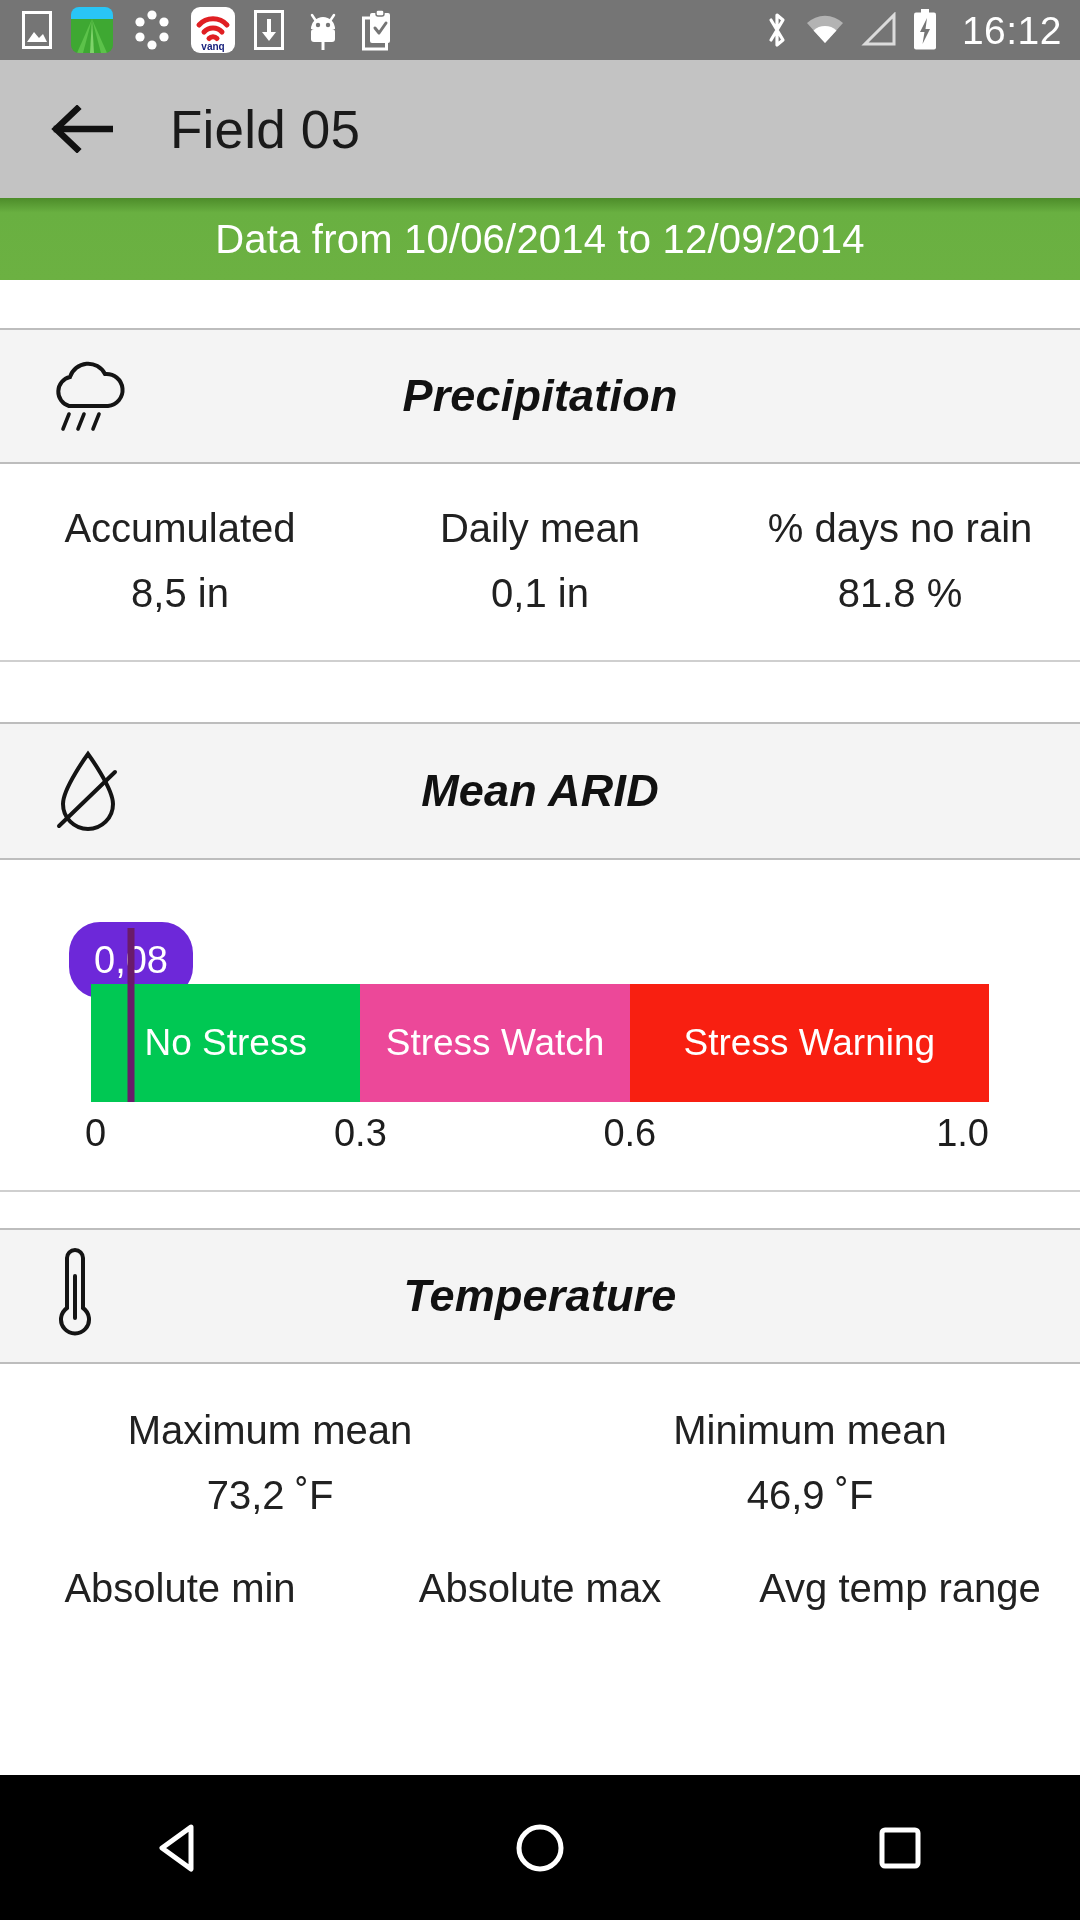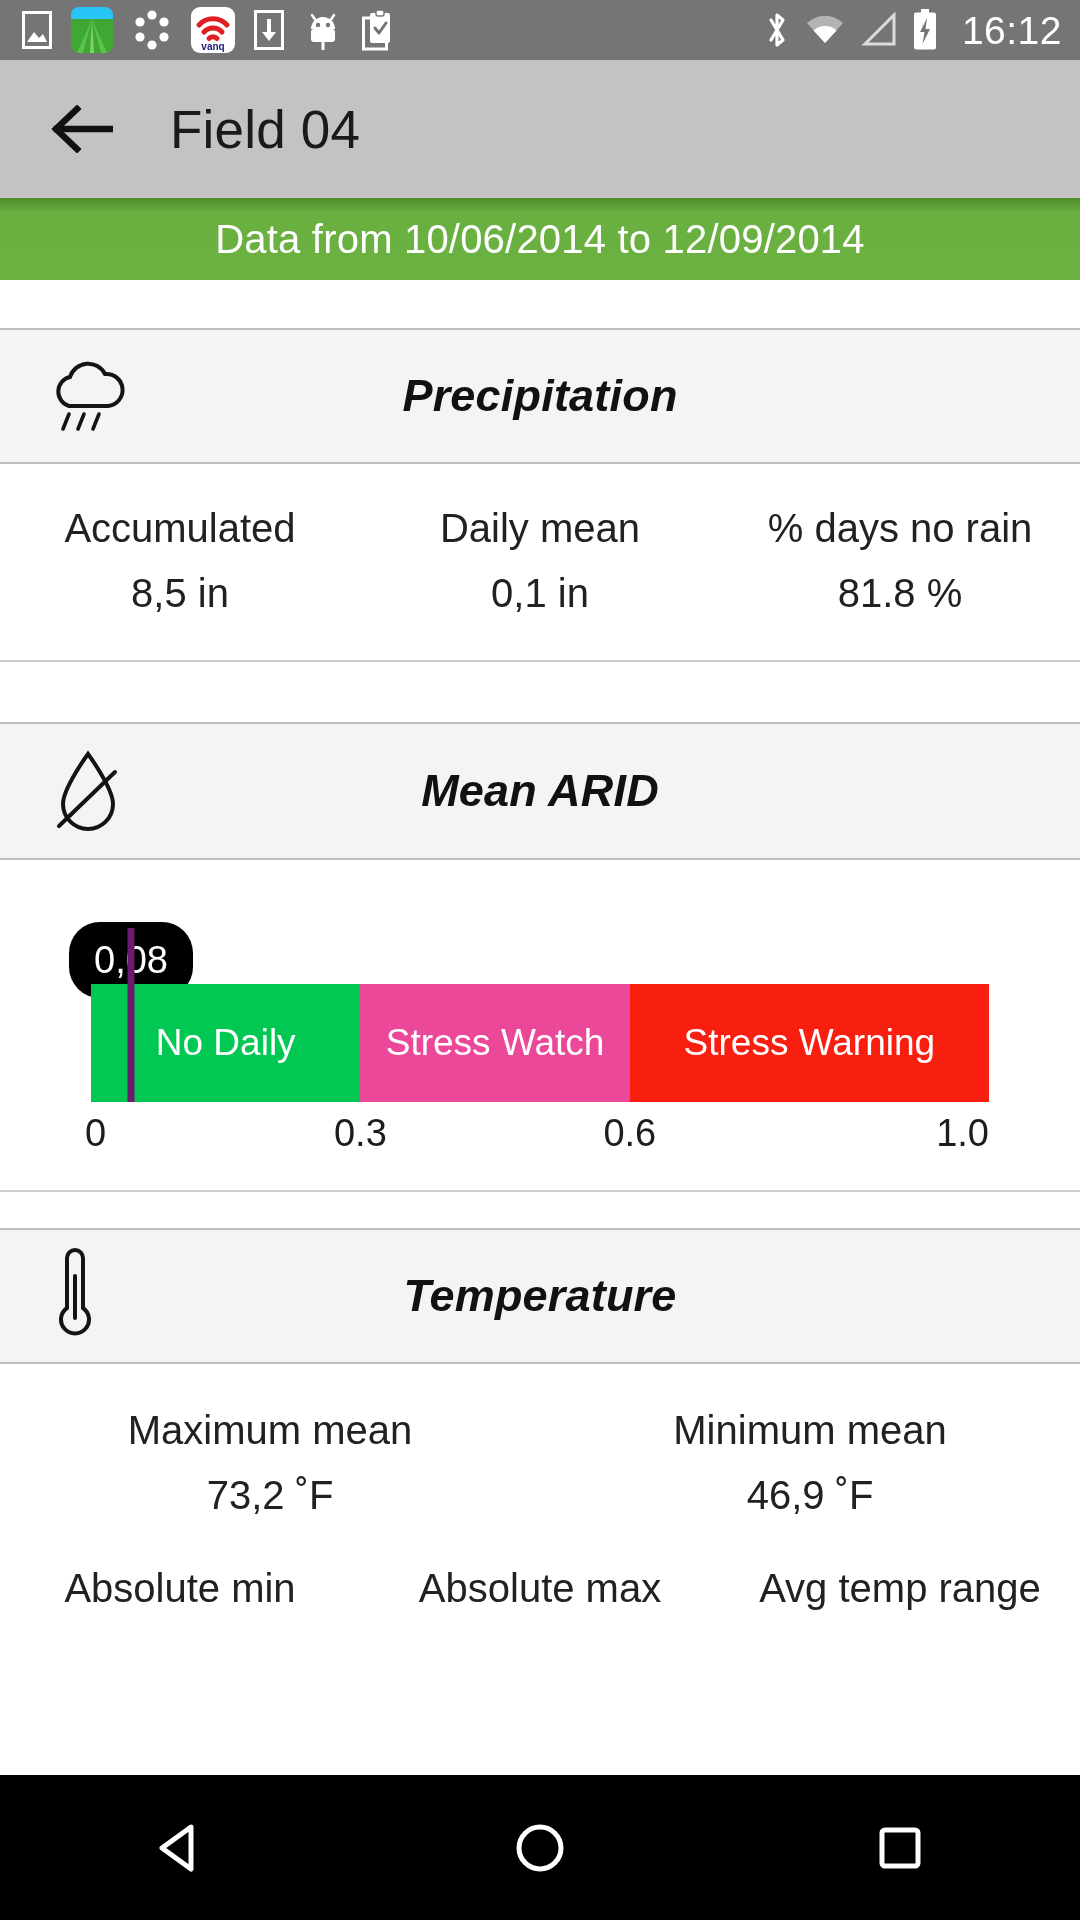--- a/index.html
+++ b/index.html
@@ -64,21 +64,21 @@
   }
   .stat-cell{flex:1;text-align:center;}
   .stat-label{font-size:40px;color:#212121;font-weight:400;}
   .stat-value{font-size:40px;color:#212121;font-weight:400;}
   .divider{height:2px;background:#cfcfcf;width:1080px;}
 
   
   .gauge-wrap{background:#fff;width:1080px;position:relative;}
   .badge-row{position:relative;height:62px;}
   .badge{
-    position:absolute;background:#000000;border-radius:31px;
+    position:absolute;background:#6d28d9;border-radius:31px;
     height:76px;min-width:124px;display:flex;align-items:center;justify-content:center;
     color:#fff;font-size:38px;transform:translateX(-50%);
     padding:0 20px;
   }
   .needle{
     position:absolute;width:7px;background:#6a1b6a;
     transform:translateX(-50%);
   }
   .bar{
     display:flex;width:898px;height:118px;margin:0 auto;position:relative;
@@ -206,21 +206,21 @@
   </div>
 </div>
 
 <div class="appbar">
   <div class="back-btn">
     <svg width="62" height="48" viewBox="0 0 62 48">
       <line x1="60" y1="24" x2="6" y2="24" stroke="#111" stroke-width="6.5" stroke-linecap="square"></line>
       <polyline points="26,4 5,24 26,44" fill="none" stroke="#111" stroke-width="6.5" stroke-linecap="square" stroke-linejoin="miter"></polyline>
     </svg>
   </div>
-  <div class="appbar-title">Field 04</div>
+  <div class="appbar-title">Field 05</div>
 </div>
 
 <div class="banner">
   <span class="banner-text">Data from 10/06/2014 to 12/09/2014</span>
 </div>
 
 <div class="gap-white" style="height:48px"></div>
 
 <div class="sec-header" style="height:136px">
   <span class="icon-wrap">
@@ -274,21 +274,21 @@
 <div class="gauge-wrap">
   <div style="height:62px"></div>
 
   <div class="badge-row">
 
     <span class="badge" style="left:131px;">0,08</span>
   </div>
 
   <div style="position:relative;height:118px;">
     <div class="bar">
-      <div class="seg" style="flex:0 0 30%;background:#00c853">No Daily</div>
+      <div class="seg" style="flex:0 0 30%;background:#00c853">No Stress</div>
       <div class="seg" style="flex:0 0 30%;background:#ec4899">Stress Watch</div>
       <div class="seg" style="flex:0 0 40%;background:#f81f11">Stress Warning</div>
     </div>
     <span class="needle" style="left:131px;top:-56px;height:174px;"></span>
   </div>
 
   <div class="axis">
     <span class="tick" style="left:0;transform:translateX(-6px)">0</span>
     <span class="tick" style="left:30%;transform:translateX(-50%)">0.3</span>
     <span class="tick" style="left:60%;transform:translateX(-50%)">0.6</span>

